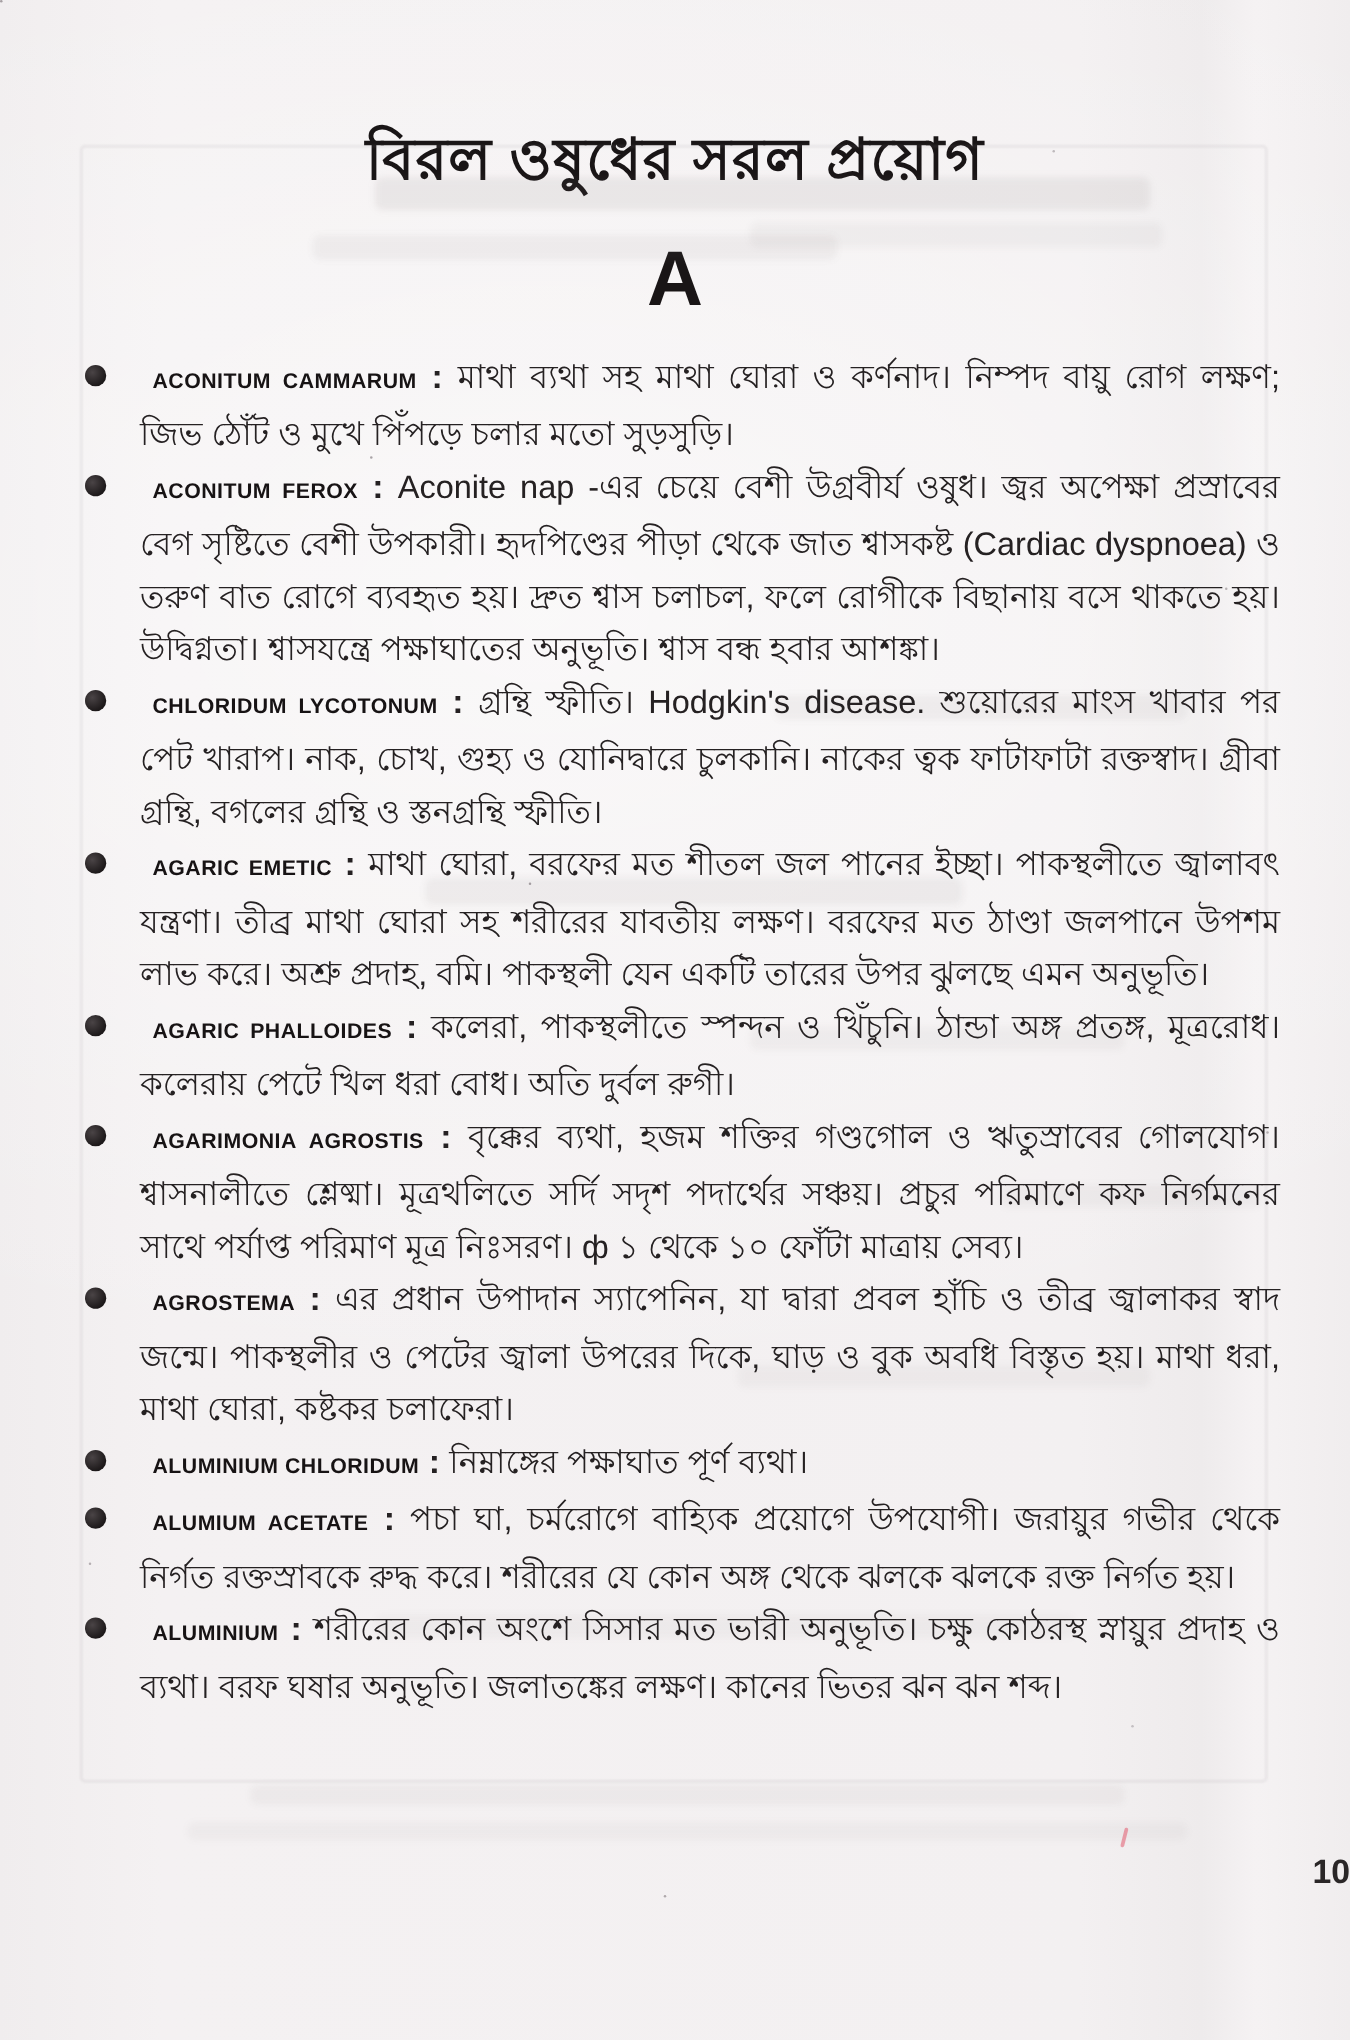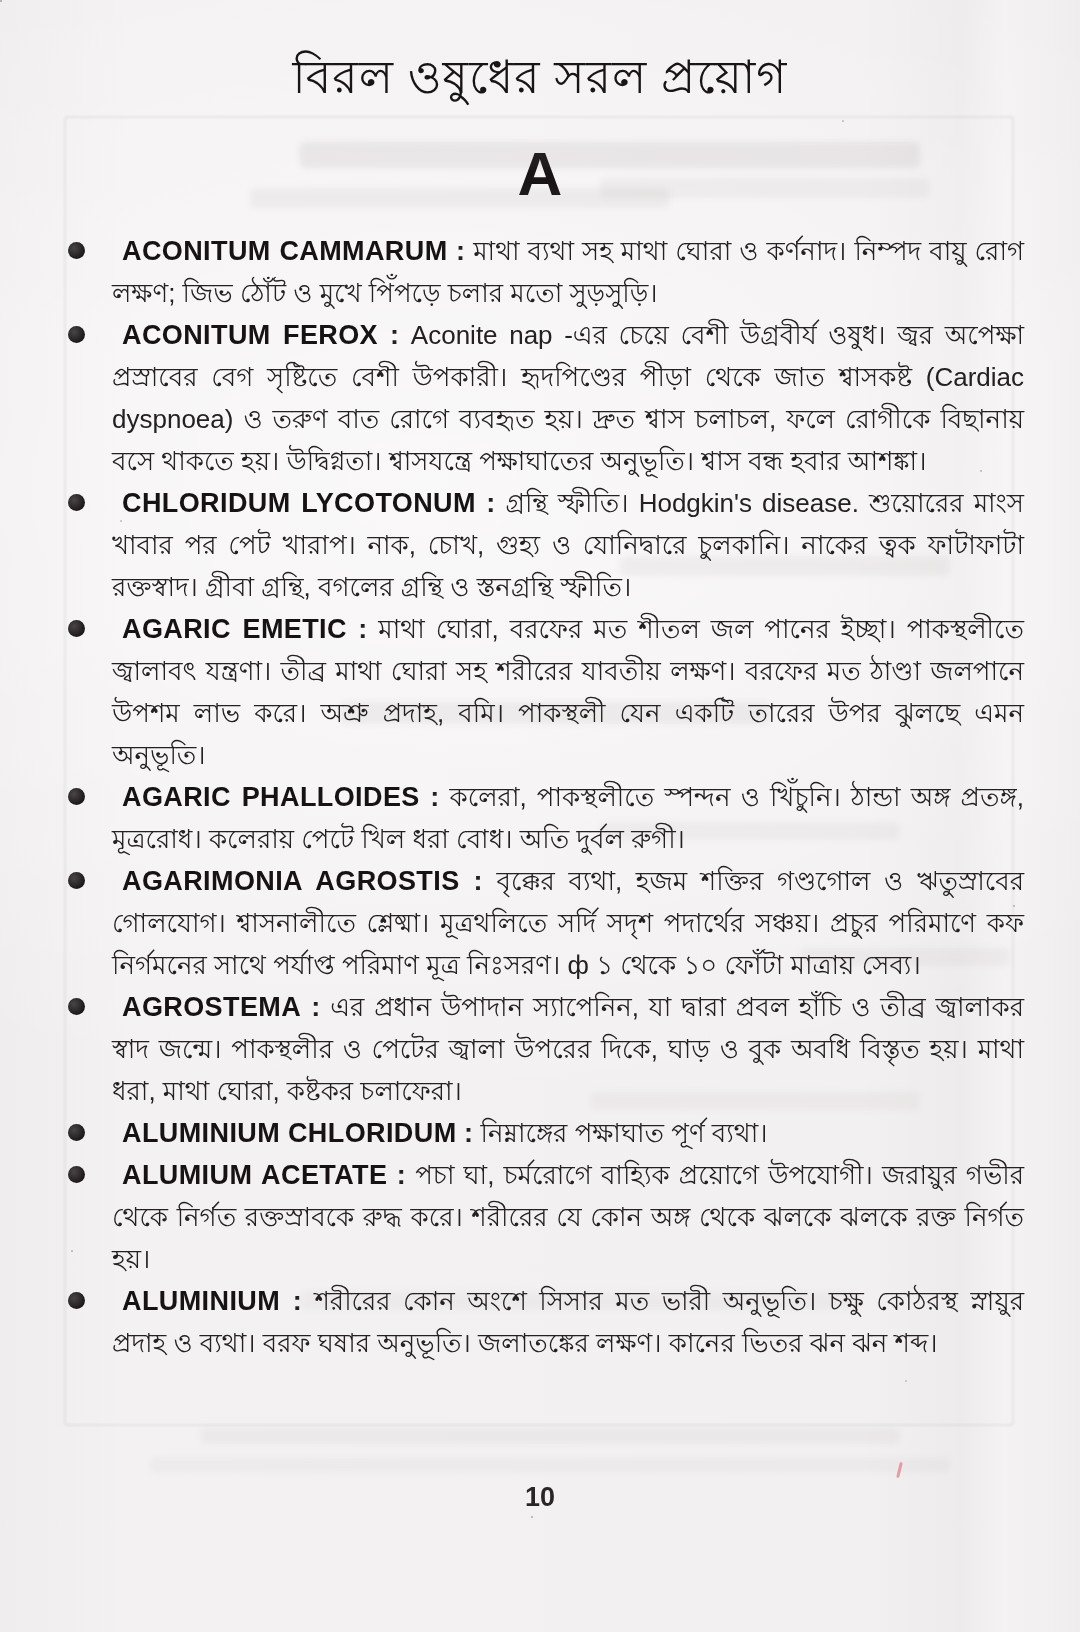--- a/index.html
+++ b/index.html
@@ -41,24 +41,24 @@
     box-shadow:
       163px 300px 0 rgba(90,80,86,.45), 296px 365px 0 rgba(90,80,86,.5),
       842px 120px 0 rgba(90,80,86,.35), 423px 706px 0 rgba(90,80,86,.5),
       71px 1250px 0 rgba(90,80,86,.4), 1013px 905px 0 rgba(90,80,86,.4),
       531px 1516px 0 rgba(90,80,86,.45), 905px 1380px 0 rgba(90,80,86,.3),
       120px 520px 0 rgba(90,80,86,.35), 980px 470px 0 rgba(90,80,86,.4);
     pointer-events:none;
   }
   .title{
     margin:0;
-    padding-top:42px;
+    padding-top:92px;
     text-align:center;
     font-size:46px;
-    font-weight:400;
+    font-weight:700;
     letter-spacing:1px;
     color:#191516;
   }
   .section-letter{
     margin-top:26px;
     text-align:center;
     font-size:62px;
     line-height:60px;
     font-weight:900;
     color:#191516;
@@ -76,30 +76,30 @@
   }
   .bullet{
     position:absolute;
     left:-44px;top:12px;
     width:17px;height:17px;
     border-radius:50%;
     background:radial-gradient(circle at 35% 35%, #4a4446, #1d191a 70%);
   }
   .ename{
     font-weight:bold;
-    font-size:27px;
+    font-size:17px;
     letter-spacing:0.4px;
     color:#171314;
   }
   .esep{font-weight:bold;font-size:27px;}
   .page-number{
     position:absolute;
     left:0;right:0;
     top:1482px;
-    text-align:center;
+    text-align:right;
     font-size:27px;
     font-weight:bold;
     color:#2a2627;
   }
   .red-mark{
     position:absolute;
     left:898px;top:1462px;
     width:3px;height:16px;
     background:rgba(225,90,110,0.55);
     transform:rotate(14deg);

